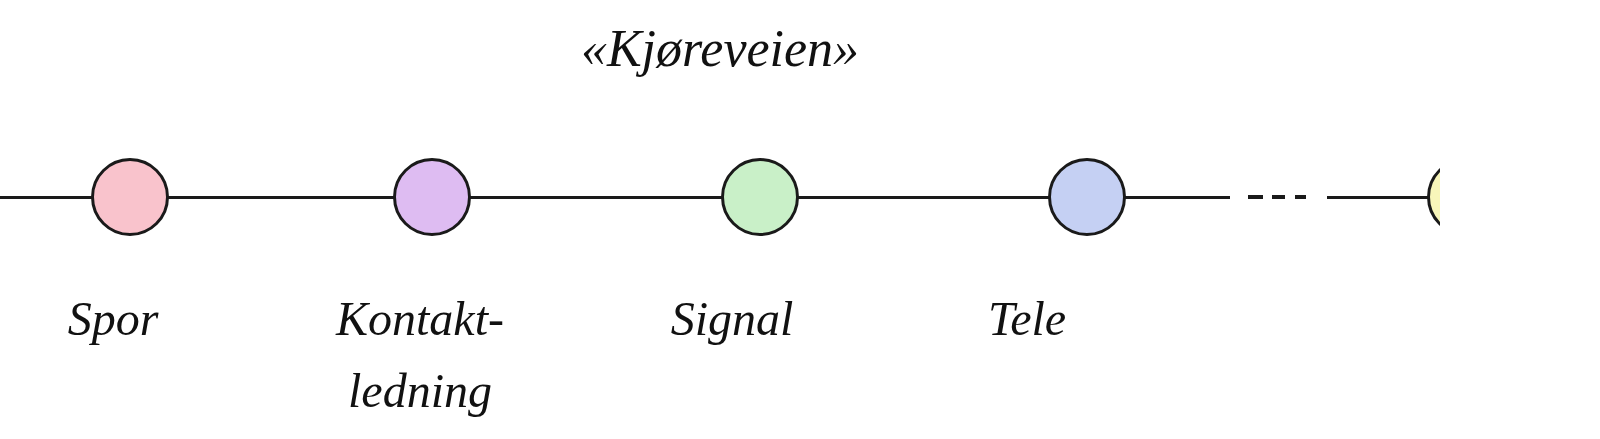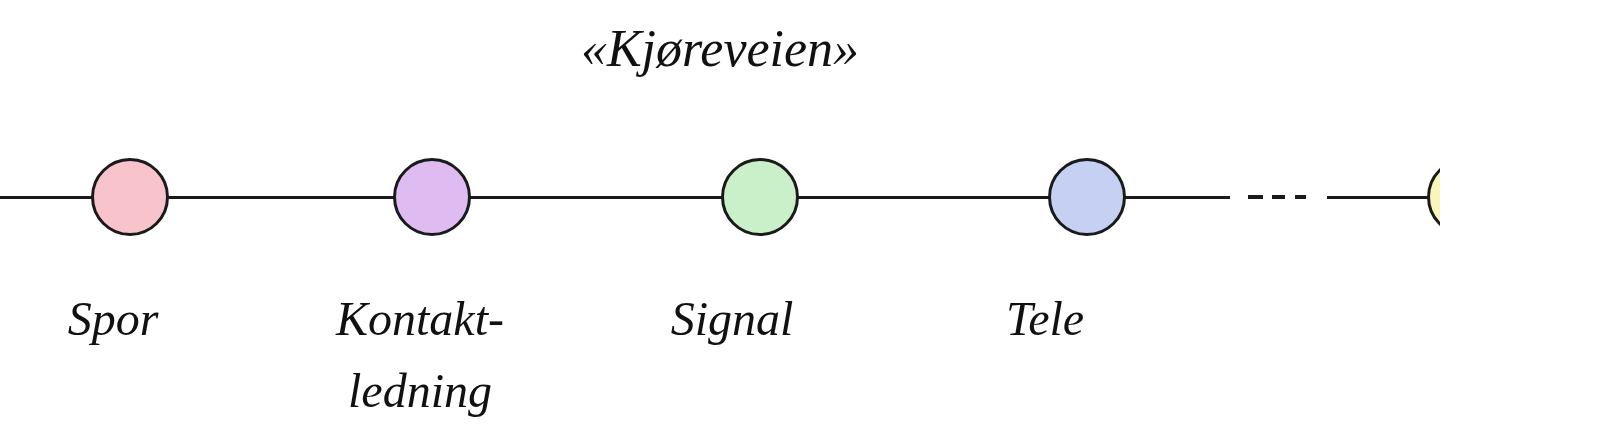--- a/index.html
+++ b/index.html
@@ -66,21 +66,21 @@
     font-style: italic;
     font-size: 48px;
     line-height: 1.5;
     text-align: center;
     white-space: pre-line;
     color: #111111;
   }
   .label-0 { left: 113px;  }
   .label-1 { left: 420px;  }
   .label-2 { left: 720px; margin-left: 12px;  }
-  .label-3 { left: 1027px; margin-left: 18px; }
+  .label-3 { left: 1027px; }
   .label-4 { left: 1493px; }
 </style>
 </head>
 <body>
 
 <div class="stage">
 
   <div class="diagram-title">«Kjøreveien»</div>
 
   <div class="rail rail-left"></div>

